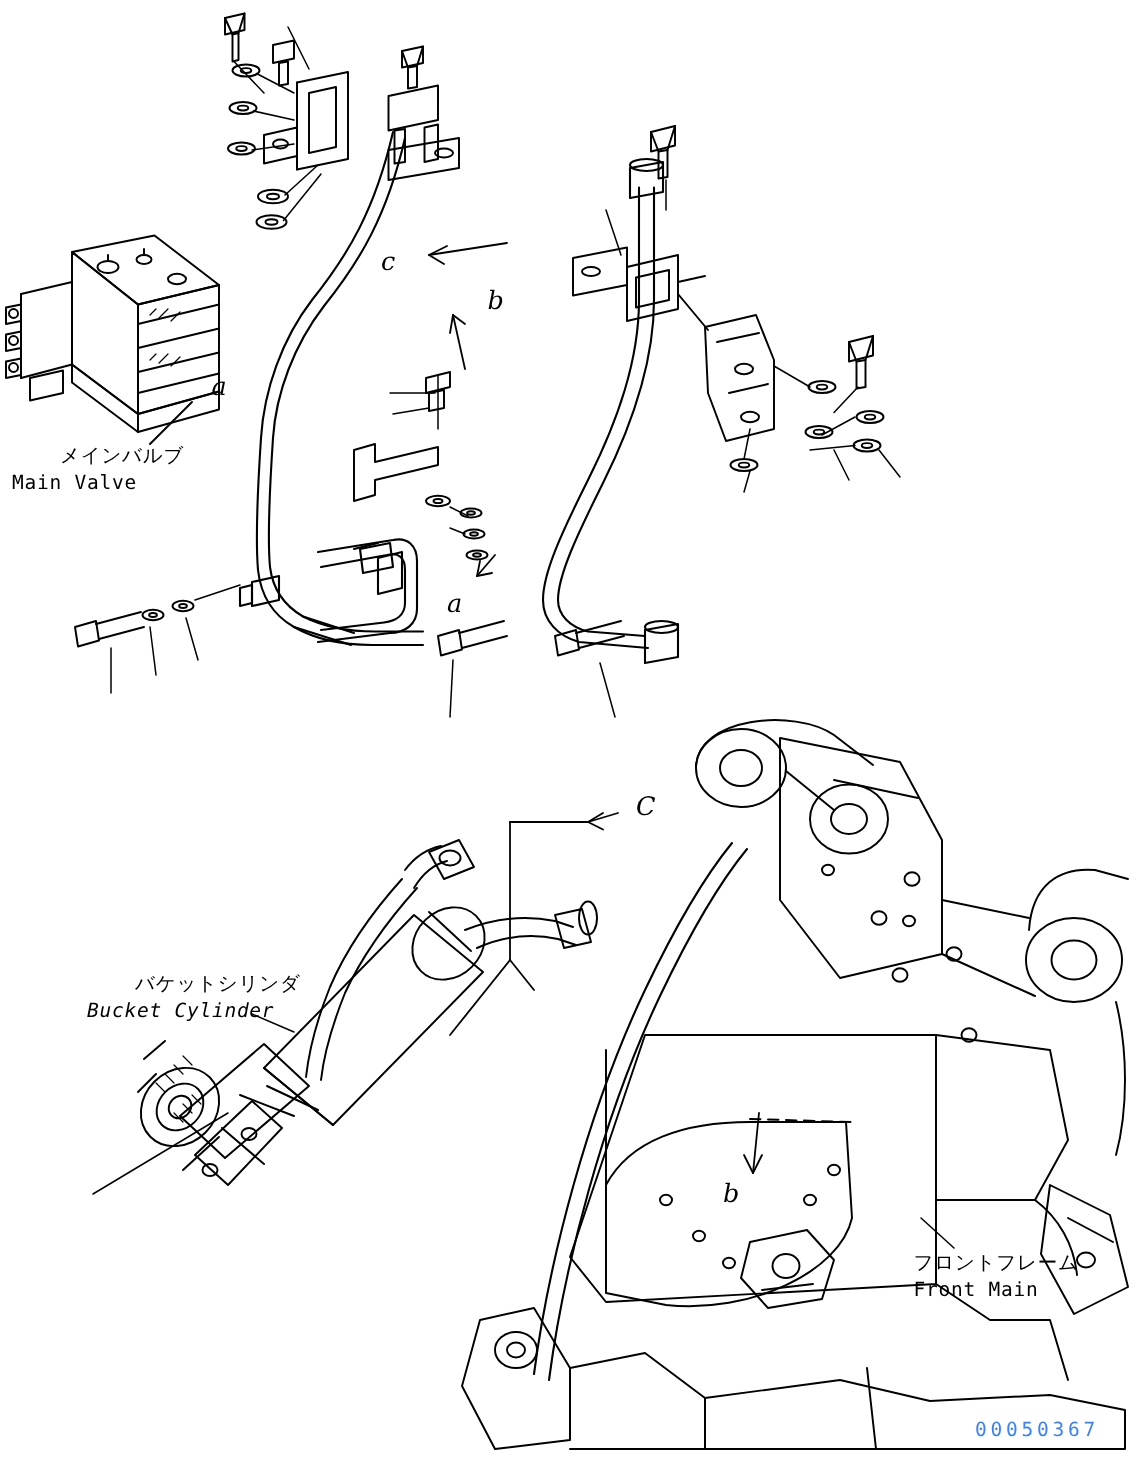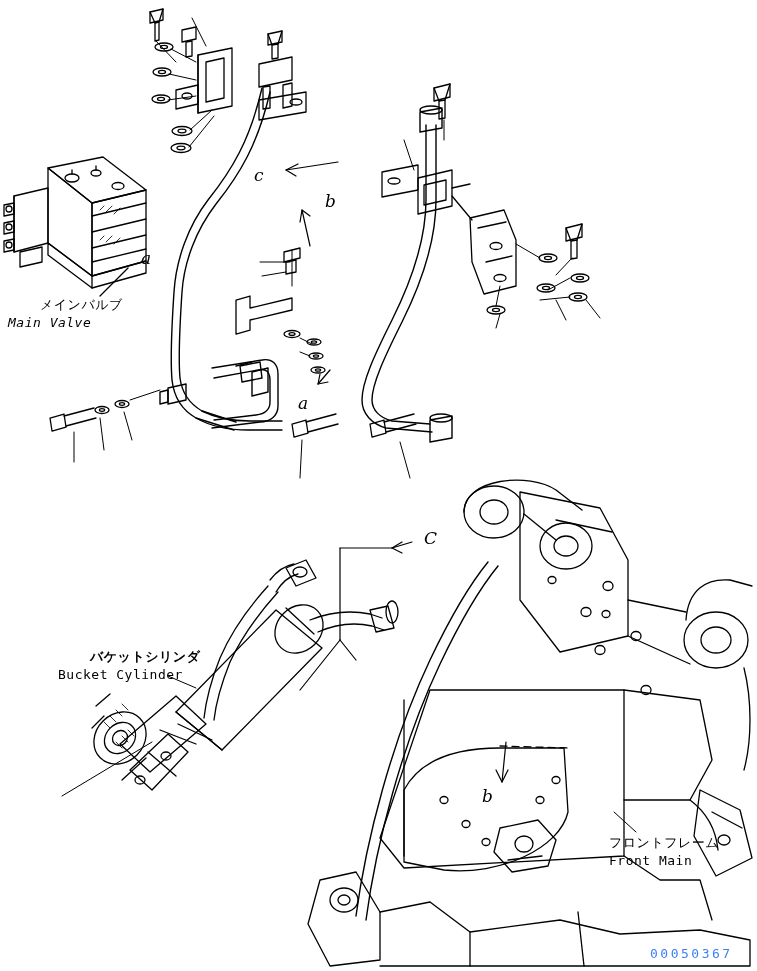--- a/index.html
+++ b/index.html
@@ -422,24 +422,24 @@
         <path d="M506 742 L502 782"></path>
         <path d="M502 782 L496 770 M502 782 L508 770"></path>
       </g>
 
       <path d="M636 832 L614 812" stroke-width="1"></path>
 
     </g>
   </svg>
 
   <div class="lbl lbl-jp" style="left:8px; top:298px;">メインバルブ</div>
-  <div class="lbl lbl-en" style="left:8px; top:316px;font-style:italic;">Main Valve</div>
-
-  <div class="lbl lbl-jp" style="left:58px; top:650px;font-weight:bold;">バケットシリンダ</div>
-  <div class="lbl lbl-en" style="left:58px; top:668px;">Bucket Cylinder</div>
+  <div class="lbl lbl-en" style="left:8px; top:316px;">Main Valve</div>
+
+  <div class="lbl lbl-jp" style="left:58px; top:650px;">バケットシリンダ</div>
+  <div class="lbl lbl-en" style="left:58px; top:668px;font-style:italic;">Bucket Cylinder</div>
 
   <div class="lbl lbl-jp" style="left:577px; top:836px;">フロントフレーム</div>
   <div class="lbl lbl-en" style="left:609px; top:854px;">Front Main</div>
 
   <div class="callout" style="left:141px; top:248px;">a</div>
   <div class="callout" style="left:254px; top:165px;">c</div>
   <div class="callout" style="left:325px; top:191px;">b</div>
   <div class="callout" style="left:298px; top:393px;">a</div>
   <div class="callout" style="left:424px; top:528px;">C</div>
   <div class="callout" style="left:482px; top:786px;">b</div>

